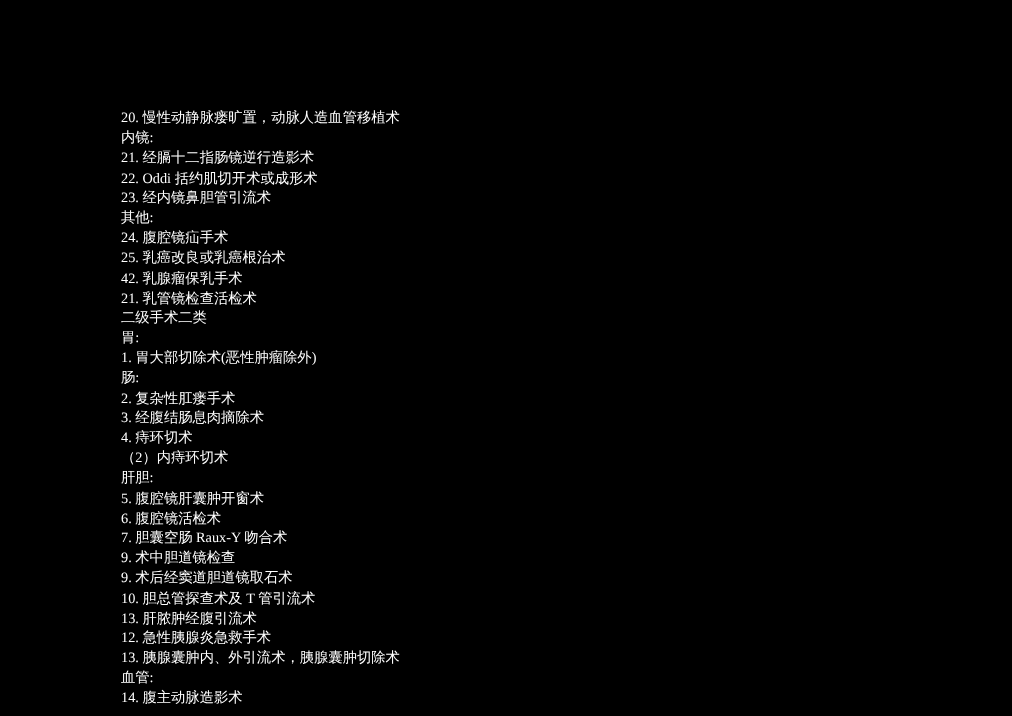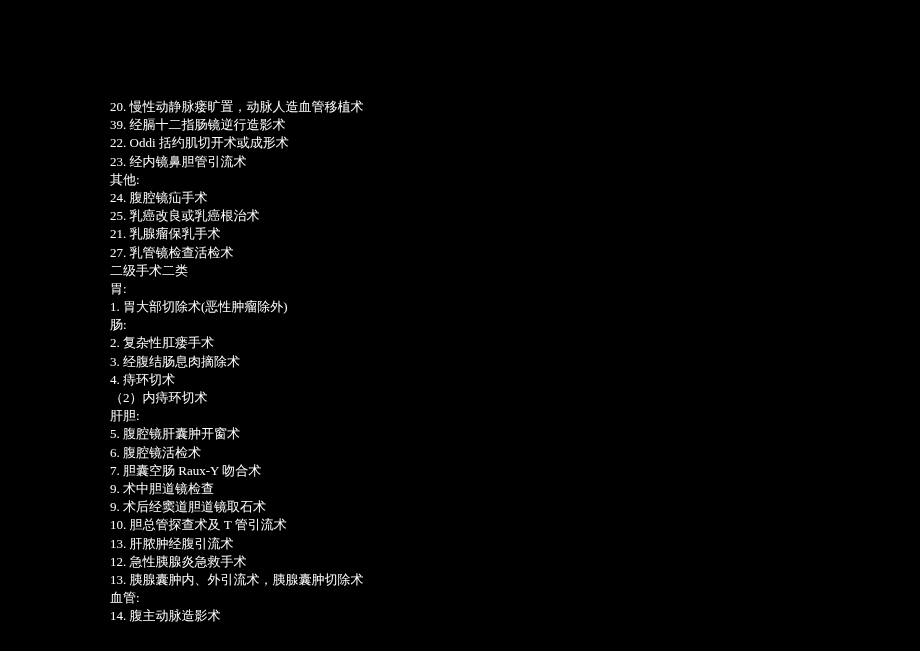--- a/index.html
+++ b/index.html
@@ -20,28 +20,29 @@
     }
     .line {
       white-space: nowrap;
     }
   </style>
 </head>
 <body>
 
 <div id="content">
     <div class="line">20. 慢性动静脉瘘旷置，动脉人造血管移植术</div>
-    <div class="line">39. 经膈十二指肠镜逆行造影术</div>
+    <div class="line">内镜:</div>
+    <div class="line">21. 经膈十二指肠镜逆行造影术</div>
     <div class="line">22. Oddi 括约肌切开术或成形术</div>
     <div class="line">23. 经内镜鼻胆管引流术</div>
     <div class="line">其他:</div>
     <div class="line">24. 腹腔镜疝手术</div>
     <div class="line">25. 乳癌改良或乳癌根治术</div>
-    <div class="line">21. 乳腺瘤保乳手术</div>
-    <div class="line">27. 乳管镜检查活检术</div>
+    <div class="line">42. 乳腺瘤保乳手术</div>
+    <div class="line">21. 乳管镜检查活检术</div>
     <div class="line">二级手术二类</div>
     <div class="line">胃:</div>
     <div class="line">1. 胃大部切除术(恶性肿瘤除外)</div>
     <div class="line">肠:</div>
     <div class="line">2. 复杂性肛瘘手术</div>
     <div class="line">3. 经腹结肠息肉摘除术</div>
     <div class="line">4. 痔环切术</div>
     <div class="line">（2）内痔环切术</div>
     <div class="line">肝胆:</div>
     <div class="line">5. 腹腔镜肝囊肿开窗术</div>

